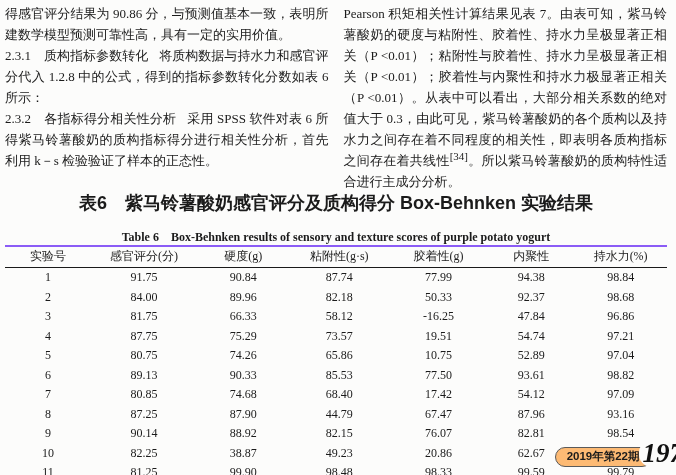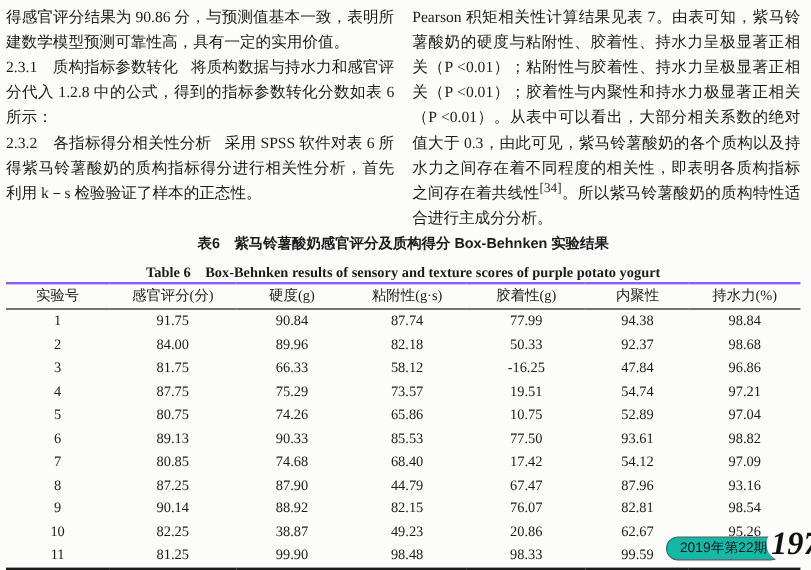--- a/index.html
+++ b/index.html
@@ -18,24 +18,24 @@
   .sec-heading{
     font-family:"Liberation Sans","DejaVu Sans",sans-serif;
     font-weight:700;font-size:13.5px;line-height:21px;margin:0;
   }
   .sec-no{margin-right:0.8em;}
   .plabel{margin-right:0.85em;}
   sup{font-size:11px;line-height:0;}
   .caption{ text-align:center;margin-top:3px;}
   .caption-zh{
     font-family:"Liberation Sans","DejaVu Sans",sans-serif;
-    font-weight:700;font-size:12px;line-height:16px;
+    font-weight:700;font-size:18px;line-height:16px;
   }
   .caption-en{
-    font-weight:700;font-size:12px;line-height:16px;margin-top:8px;
+    font-weight:700;font-size:12px;line-height:16px;margin-top:18px;
   }
   table{
     width:100%;border-collapse:collapse;table-layout:fixed;
     margin-top:0;
     border-top:2px solid #8b5cf6;
     border-bottom:2px solid #1a1a1a;
     font-size:12px;
   }
   thead tr{border-bottom:1.5px solid #1a1a1a;}
   th{font-weight:400;padding:2px 0 3px 0;line-height:15px;}
@@ -49,21 +49,22 @@
   col.c-whc{width:14%;}
   .footer{
     position:absolute;right:0;bottom:3px;
     display:flex;align-items:center;
   }
   .issue-box{
     border:1.2px solid #5a5a5a;border-radius:10px;
     padding:1px 11px 2px 11px;
     font-size:11.5px;
     font-family:"Liberation Sans","DejaVu Sans",sans-serif;
-    background:#14b8a6;
+    background:#fdba74;
+    font-weight:bold;
   }
   .page-num{
     font-style:italic;font-weight:700;font-size:27px;
     font-family:"Liberation Serif","DejaVu Serif",serif;
     color:#111;
     background:#fcfcfb;
     border-radius:45% 0 0 45%;
     padding:0 0 0 4px;
     margin-left:-13px;margin-right:-7px;
     position:relative;z-index:2;

